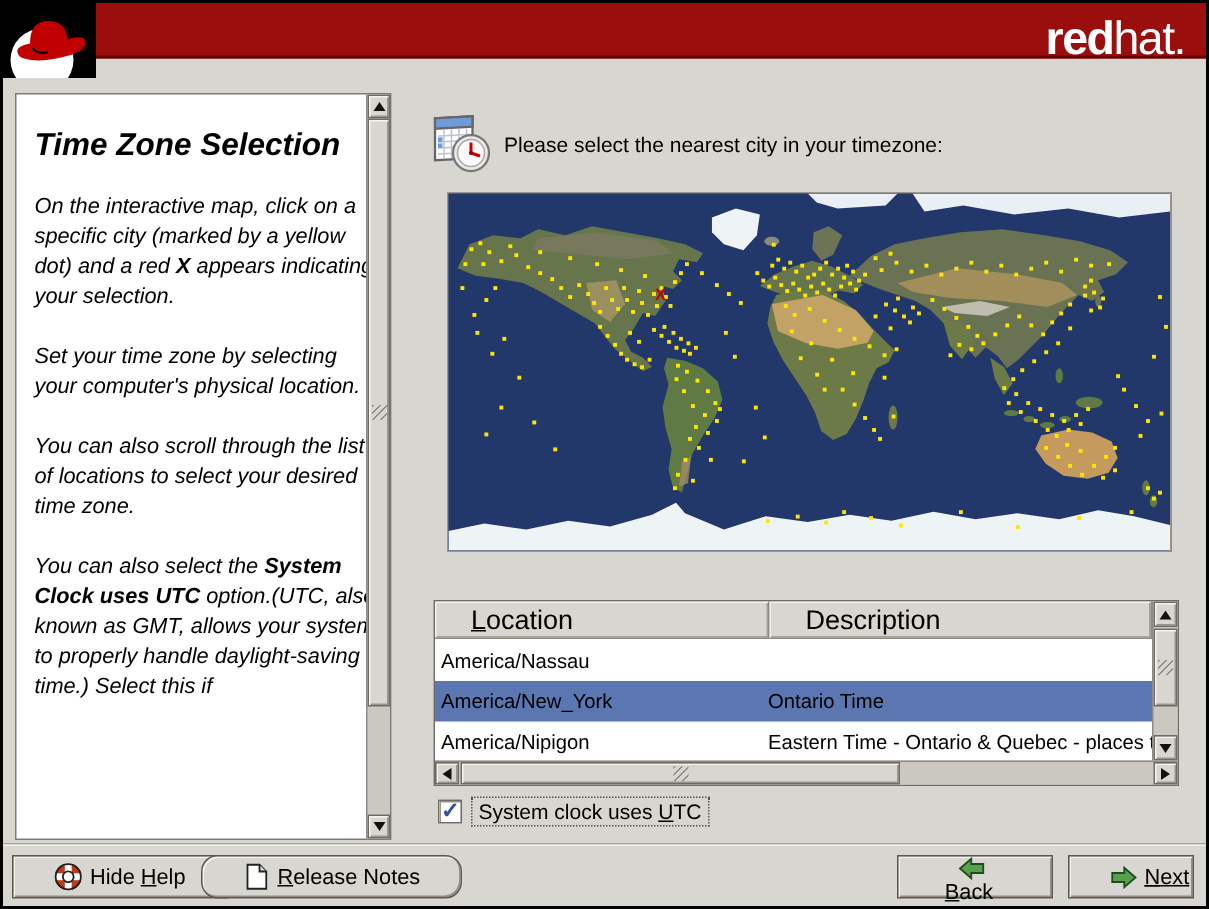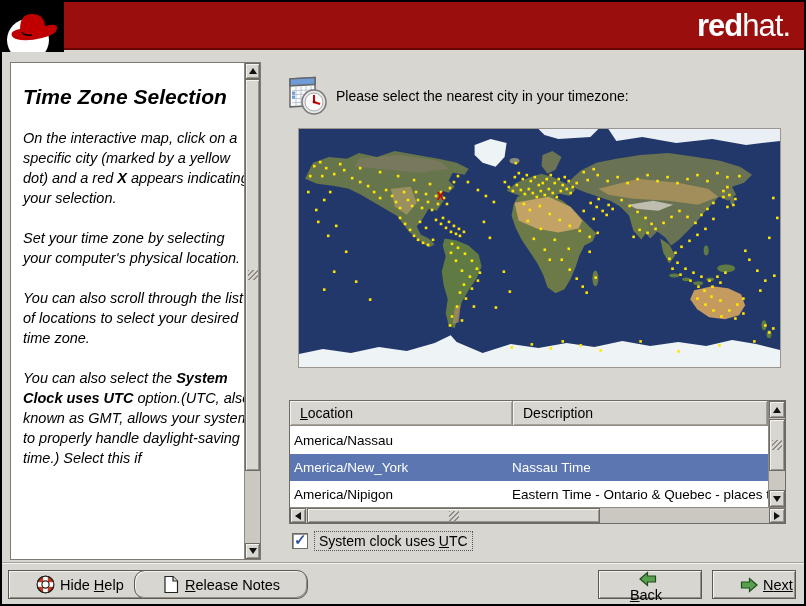--- a/index.html
+++ b/index.html
@@ -3,21 +3,21 @@
 <meta charset="utf-8">
 <style>
   html,body{margin:0;padding:0;background:#555;}
   *{box-sizing:border-box;}
   .window{
     position:relative;width:806px;height:606px;background:#d8d6d1;
     border:2px solid #000;overflow:hidden;
     font-family:"Liberation Sans",sans-serif;color:#000;
   }
   
-  .header{position:absolute;left:0;top:0;width:802px;height:48px;background:#9b0e0e;border-bottom:2px solid #660404;text-decoration:underline;}
+  .header{position:absolute;left:0;top:0;width:802px;height:37px;background:#9b0e0e;border-bottom:2px solid #660404;text-decoration:underline;}
   .logo-box{position:absolute;left:0;top:0;width:62px;height:50px;overflow:hidden;}
   .wordmark{position:absolute;right:14px;top:6px;font-size:31px;color:#fff;letter-spacing:-1px;}
   .wordmark .b{font-weight:bold;}
   .wordmark .l{font-weight:normal;}
   
   .help-panel{position:absolute;left:8px;top:60px;width:251px;height:498px;background:#fff;border:1px solid #7e7a73;font-style:italic;}
   .help-text{position:absolute;left:0;top:0;width:247px;height:496px;padding:12px 6px 0 12px;overflow:hidden;}
   .help-title{font-size:21px;font-weight:bold;line-height:1.3;margin:8px 0 18px 0;}
   .help-text p{font-size:14.5px;line-height:1.38;margin:0 0 20px 0;}
   
@@ -34,29 +34,29 @@
     box-shadow:inset 1px 1px 0 #f5f3ef, inset -1px -1px 0 #9a968f;}
   .sb-thumb::after{content:"";position:absolute;left:50%;top:50%;width:10px;height:10px;transform:translate(-50%,-50%);
     background:repeating-linear-gradient(135deg,#8f8b84 0 1px,transparent 1px 3.5px);}
   
   .prompt-icon{position:absolute;left:285px;top:72px;width:42px;height:42px;}
   .prompt-text{position:absolute;left:334px;top:86px;font-size:14px;}
   .map-wrap{position:absolute;left:296px;top:126px;width:483px;height:240px;border:1px solid #9a968f;background:#22386b;}
   .map-wrap svg{display:block;width:100%;height:100%;}
   
   .tz-table{position:absolute;left:287px;top:398px;width:497px;height:124px;border:1px solid #6e6a64;background:#fff;}
-  .tz-head{position:absolute;left:0;top:0;height:25px;background:#d8d6d1;font-size:14px;
+  .tz-head{position:absolute;left:0;top:0;height:25px;background:#d8d6d1;font-size:18px;
     border-right:1px solid #8f8b84;border-bottom:1px solid #8f8b84;
     box-shadow:inset 1px 1px 0 #f5f3ef, inset -1px -1px 0 #a5a19a;
-    line-height:24px;padding-left:10px;}
+    line-height:24px;padding-left:24px;}
   .tz-body{position:absolute;left:0;top:26px;width:479px;height:81px;background:#fff;overflow:hidden;}
   .tz-row{display:flex;height:27px;line-height:27px;font-size:13.5px;white-space:nowrap;}
   .tz-row .c1{width:222px;padding-left:4px;flex:none;overflow:hidden;}
   .tz-row .c2{flex:1;overflow:hidden;}
-  .tz-row.selected{background:#5b76b0;color:#ffffff;}
+  .tz-row.selected{background:#5b76b0;color:#000000;}
   .tz-vsb{right:0;top:0;width:17px;height:106px;}
   .tz-hsb{position:absolute;left:0;bottom:0;width:495px;height:16px;background:#cbc7c1;border-top:1px solid #8f8b84;}
   
   .utc-row{position:absolute;left:290px;top:529px;display:flex;align-items:center;font-size:14px;}
   .checkbox{width:16px;height:16px;background:#fff;border:1px solid #6e6a64;
     box-shadow:inset 1px 1px 0 #9a968f;position:relative;flex:none;}
   .checkbox .mark{position:absolute;left:1px;top:-3px;color:#2d52a0;font-size:15px;font-weight:bold;}
   .utc-label{margin-left:6px;border:1px dotted #555;padding:1px 4px;}
   
   .footer-sep{position:absolute;left:0;top:560px;width:802px;height:2px;border-top:1px solid #a5a19a;border-bottom:1px solid #f5f3ef;}
@@ -448,21 +448,21 @@
   <div class="tz-table">
     <div class="tz-head" style="width:223px;"><u>L</u><span>ocation</span></div>
     <div class="tz-head" style="left:223px;width:255px;"><span>Description</span></div>
     <div class="tz-body">
         <div class="tz-row">
           <div class="c1">America/Nassau</div>
           <div class="c2"></div>
         </div>
         <div class="tz-row selected">
           <div class="c1">America/New_York</div>
-          <div class="c2">Nassau Time</div>
+          <div class="c2">Ontario Time</div>
         </div>
         <div class="tz-row">
           <div class="c1">America/Nipigon</div>
           <div class="c2">Eastern Time - Ontario &amp; Quebec - places th</div>
         </div>
       </div>
     <div class="sb-v tz-vsb">
       <div class="sb-btn" style="top:0;height:17px;">
           <span class="arrow a-up"></span>
         </div>

